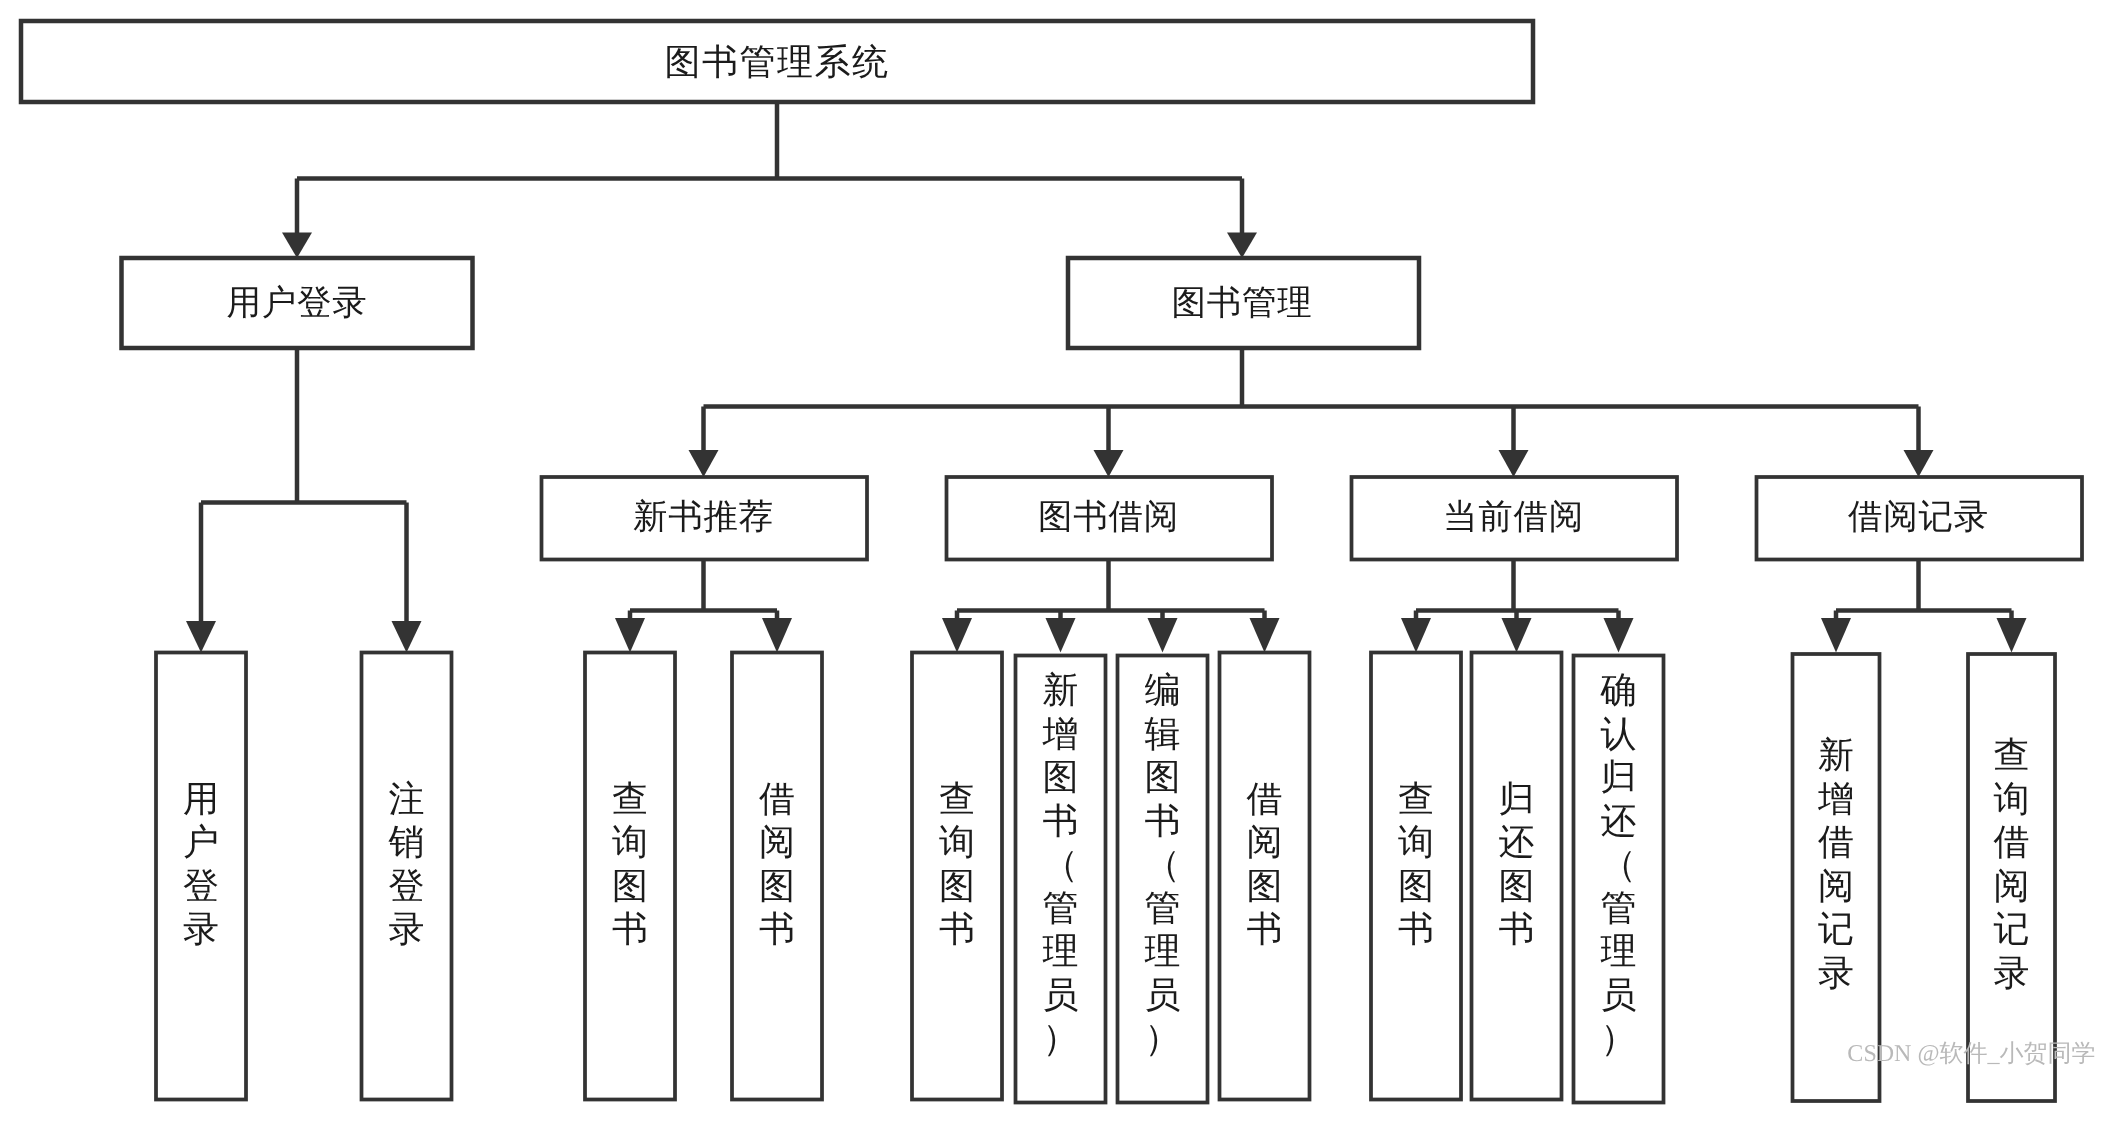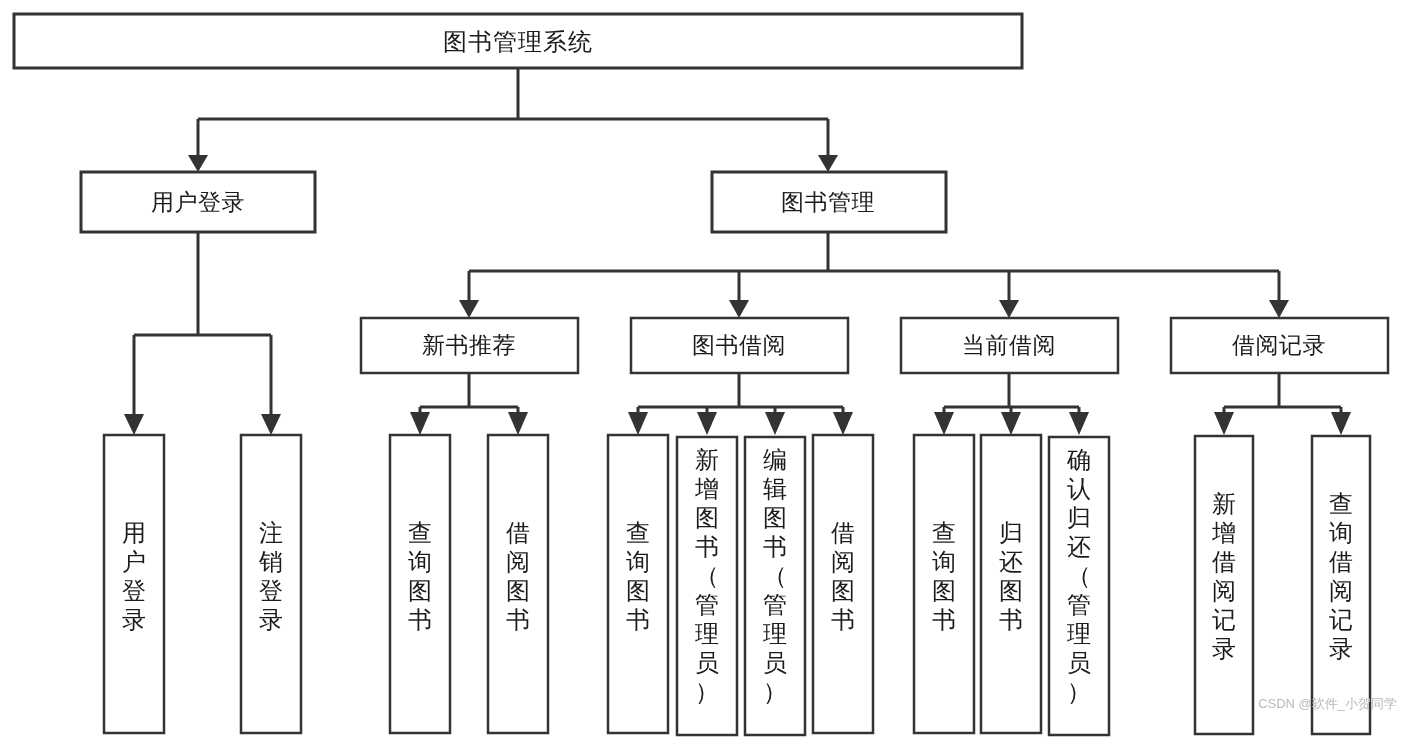--- a/index.html
+++ b/index.html
@@ -65,22 +65,22 @@
     font-family: "DejaVu Sans", "Liberation Sans", sans-serif;
     font-size: 24px;
     fill: #1b1b1b;
     text-anchor: middle;
     letter-spacing: 0px;
   }
   .watermark {
     position: absolute;
     right: 8px;
     bottom: 4px;
-    font-family: Liberation Sans, sans-serif;
-    font-size: 13px;
+    font-family: Liberation Serif, serif;
+    font-size: 16px;
     color: #b9b9b9;
     white-space: nowrap;
     user-select: none;
   }
 </style>
 </head>
 <body>
 
 <div id="diagram-root">
 

